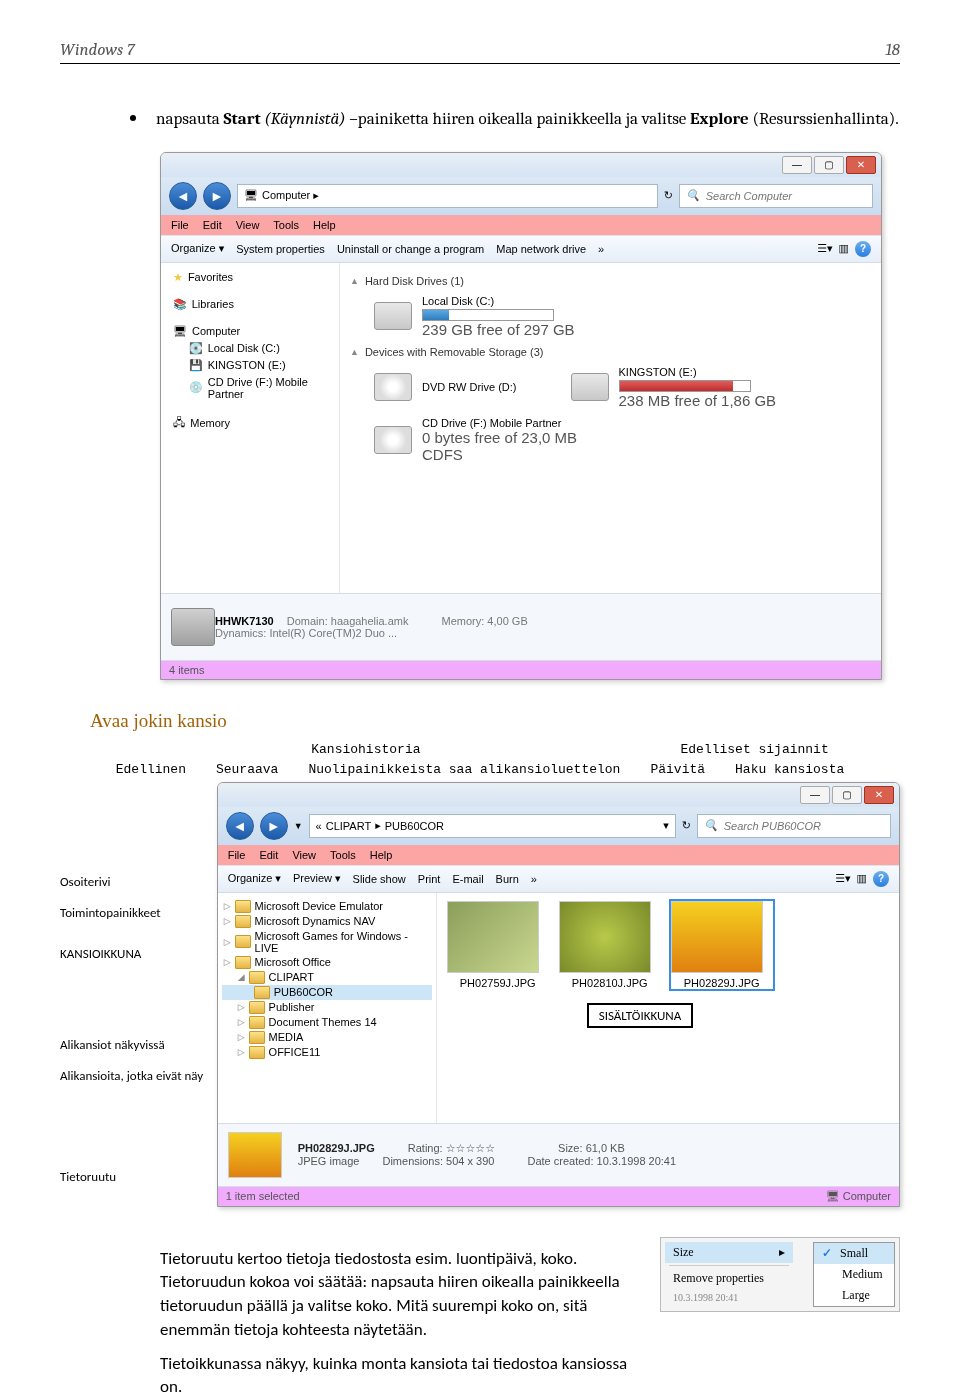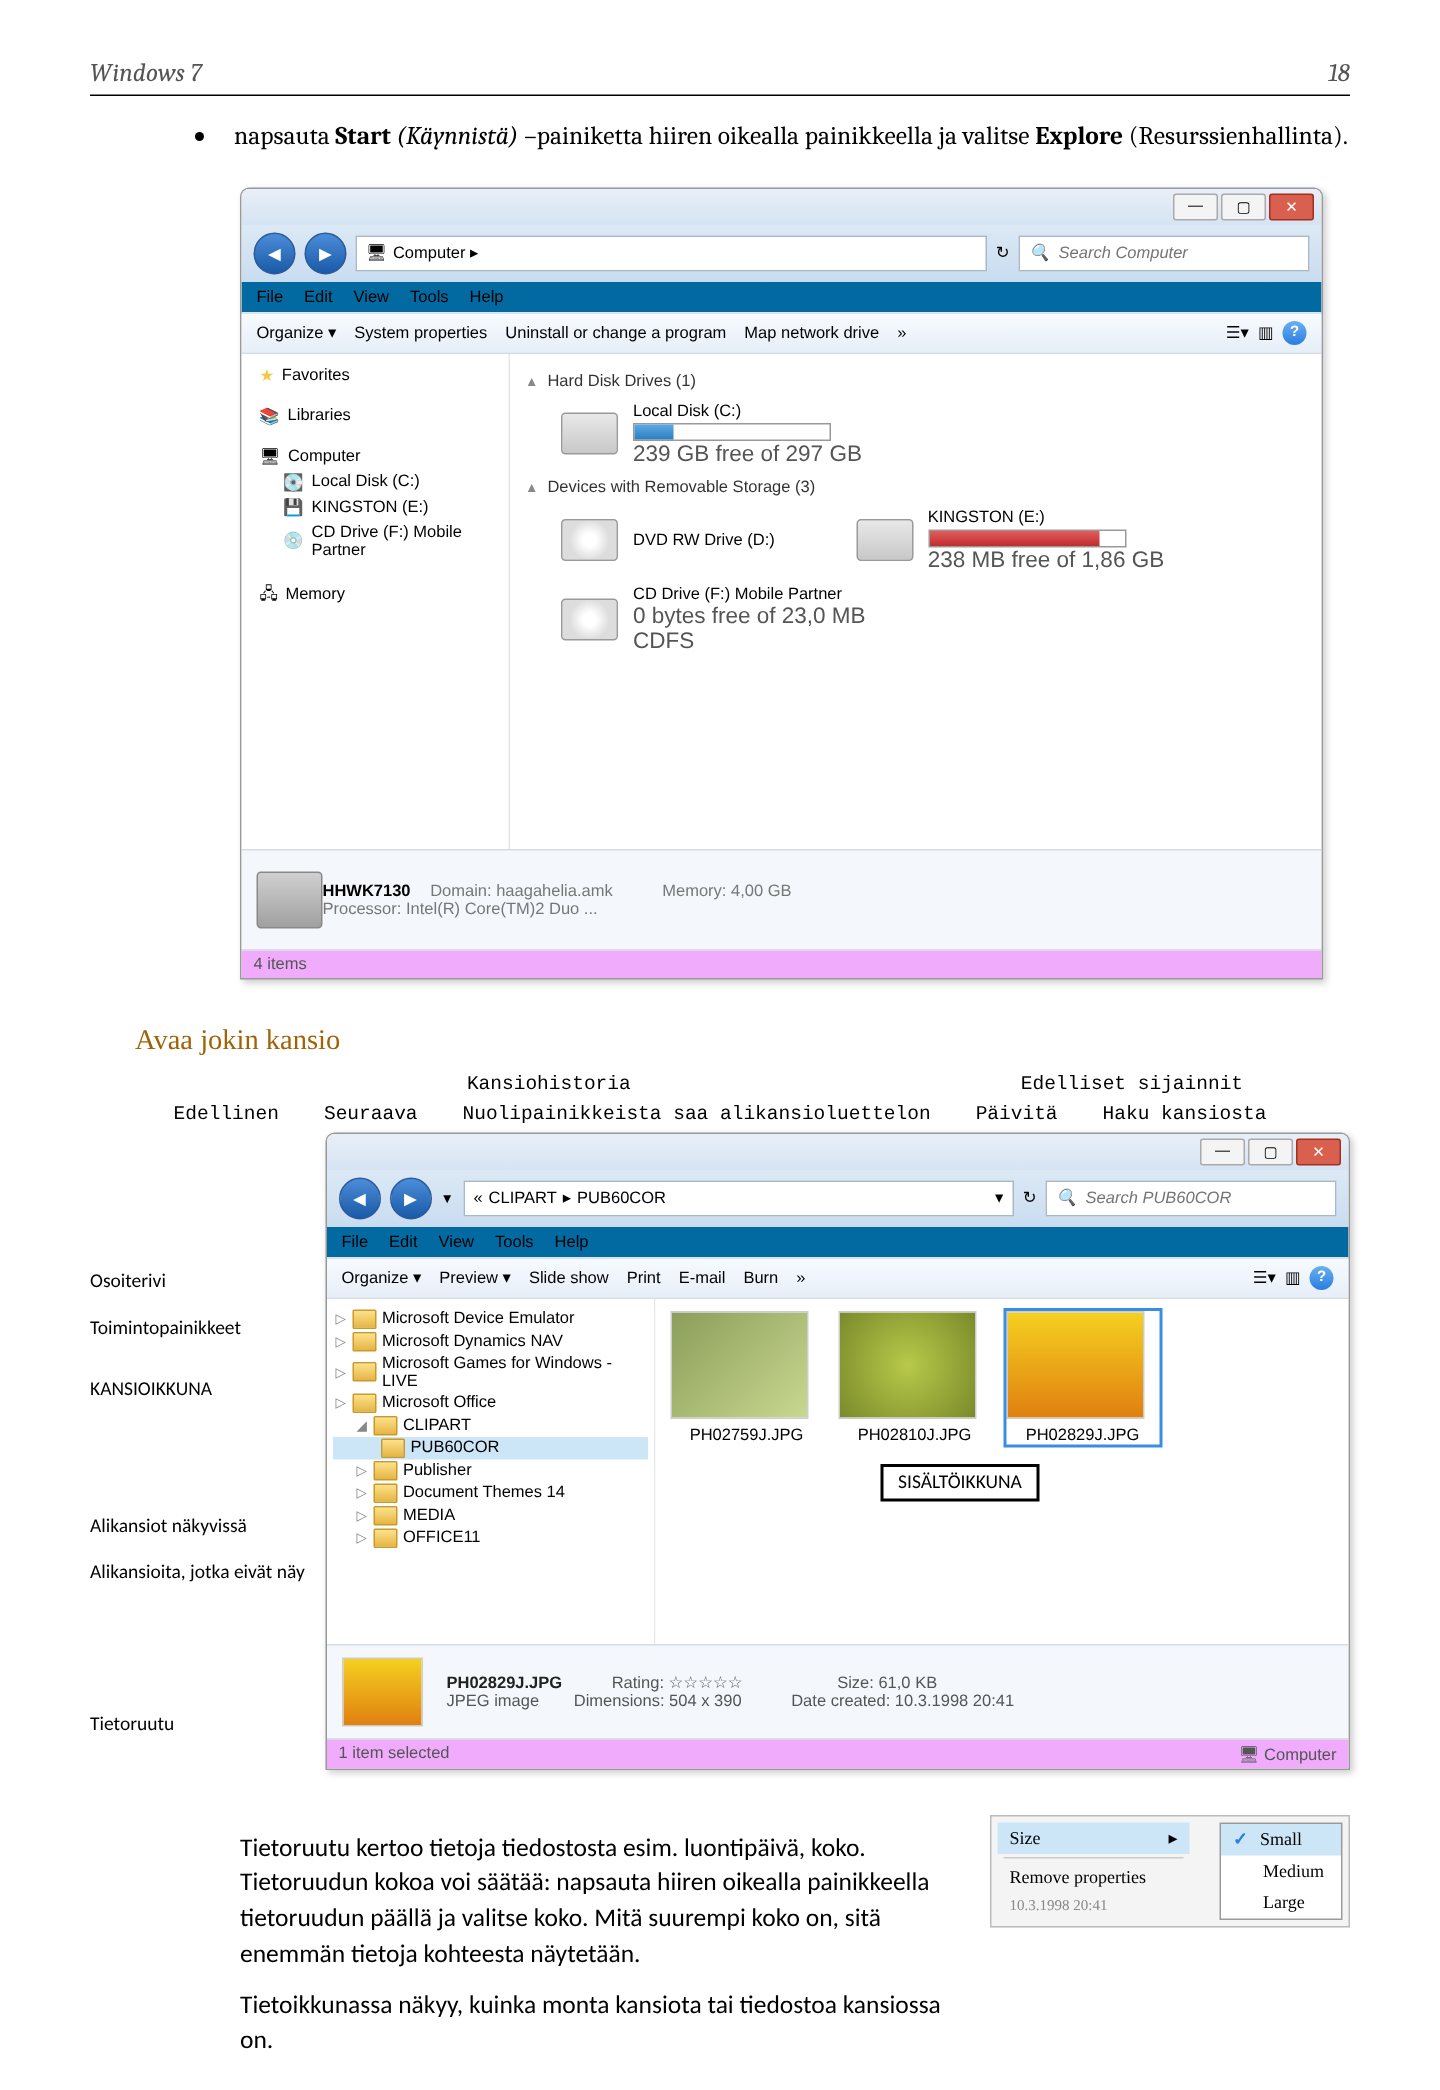--- a/index.html
+++ b/index.html
@@ -1,30 +1,30 @@
 <!DOCTYPE html>
 <html><head>
 <meta charset="utf-8">
 <style>
 body{margin:0;font-family:Cambria,Georgia,serif;background:#fff;color:#000;width:960px;margin:0 auto}
 .page{padding:40px 60px 20px 60px}
-.header{display:flex;justify-content:space-between;font-style:italic;font-size:17px;color:#555;padding-bottom:4px;border-bottom:1px solid #000;margin-bottom:15px}
+.header{display:flex;justify-content:space-between;font-style:italic;font-size:17px;color:#555;padding-bottom:4px;border-bottom:1px solid #000;margin-bottom:42px}
 .bullet-row{display:flex;align-items:flex-start;margin-left:70px;margin-bottom:20px}
 .bullet-dot{width:6px;height:6px;background:#000;border-radius:50%;margin-top:9px;margin-right:20px;flex-shrink:0}
 .bullet-text{font-size:17px;line-height:1.5}
 .explorer-window{border:1px solid #999;border-radius:6px 6px 0 0;overflow:hidden;margin:0 auto 30px 100px;width:720px;box-shadow:2px 2px 5px rgba(0,0,0,0.2);font-family:'Segoe UI',Tahoma,sans-serif;font-size:11px;background:#fff}
 .win-top{background:linear-gradient(#e9eff7,#d5e3f3);height:24px;display:flex;justify-content:flex-end;align-items:center;padding-right:5px;gap:2px}
 .win-btn{width:28px;height:16px;border:1px solid #aaa;background:#f4f4f4;font-size:10px;display:flex;align-items:center;justify-content:center;border-radius:2px}
 .win-btn.close{background:#d9604f;color:#fff;border-color:#a03020}
 .addr-bar{display:flex;align-items:center;background:linear-gradient(#dce9f5,#c9dcf0);padding:5px 8px;gap:6px}
 .nav-circle{width:26px;height:26px;border-radius:50%;background:linear-gradient(#4b8dd9,#1a5aa8);border:1px solid #2a5a9a;display:flex;align-items:center;justify-content:center;color:#fff;font-size:14px}
 .addr-field{flex:1;background:#fff;border:1px solid #a7b8c9;height:22px;display:flex;align-items:center;padding:0 6px;gap:4px}
 .search-field{width:180px;background:#fff;border:1px solid #a7b8c9;height:22px;display:flex;align-items:center;padding:0 6px;color:#888;font-style:italic;gap:4px}
 .search-field input{border:none;outline:none;font-style:italic;color:#888;width:100%;font-size:11px}
-.menubar{display:flex;gap:14px;padding:4px 10px;background:#0369a1;border-bottom:1px solid #e0e4e8}
+.menubar{display:flex;gap:14px;padding:4px 10px;background:#fca5a5;border-bottom:1px solid #e0e4e8}
 .toolbar{display:flex;align-items:center;gap:12px;padding:5px 10px;background:linear-gradient(#f7fbff,#e6eef7);border-bottom:1px solid #d5dce3}
 .toolbar .right{margin-left:auto;display:flex;gap:6px;align-items:center}
 .content-split{display:flex;min-height:330px}
 .sidebar{width:170px;border-right:1px solid #e4e8ec;padding:6px 4px;background:#fff}
 .side-item{display:flex;align-items:center;gap:5px;padding:2px 4px 2px 8px}
 .side-item.indent{padding-left:24px}
 .star{color:#f5c842}
 .main-area{flex:1;padding:8px 10px;background:#fff}
 .group-head{display:flex;align-items:center;gap:6px;color:#333;padding:4px 0}
 .drive-row{display:flex;align-items:center;gap:10px;padding:4px 0 4px 24px}
@@ -197,21 +197,21 @@
           </div>
         </div>
       </div>
     </div>
     <div class="details-pane">
       <div class="comp-icon"></div>
       <div>
         <b>HHWK7130</b>
         <span style="margin-left:10px;color:#777"><span>Domain:</span> <span>haagahelia.amk</span></span>
         <span style="margin-left:30px;color:#777"><span>Memory:</span> <span>4,00 GB</span></span><br>
-        <span style="color:#777"><span>Processor:</span> <span>Intel(R) Core(TM)2 Duo ...</span></span>
+        <span style="color:#777"><span>Dynamics:</span> <span>Intel(R) Core(TM)2 Duo ...</span></span>
       </div>
     </div>
     <div class="statusbar"><span>4 items</span></div>
   </div>
 
   <div class="section-head">Avaa jokin kansio</div>
 
   <div class="callout-row">
     <span style="width:150px"></span>
     <span>Kansiohistoria</span>

